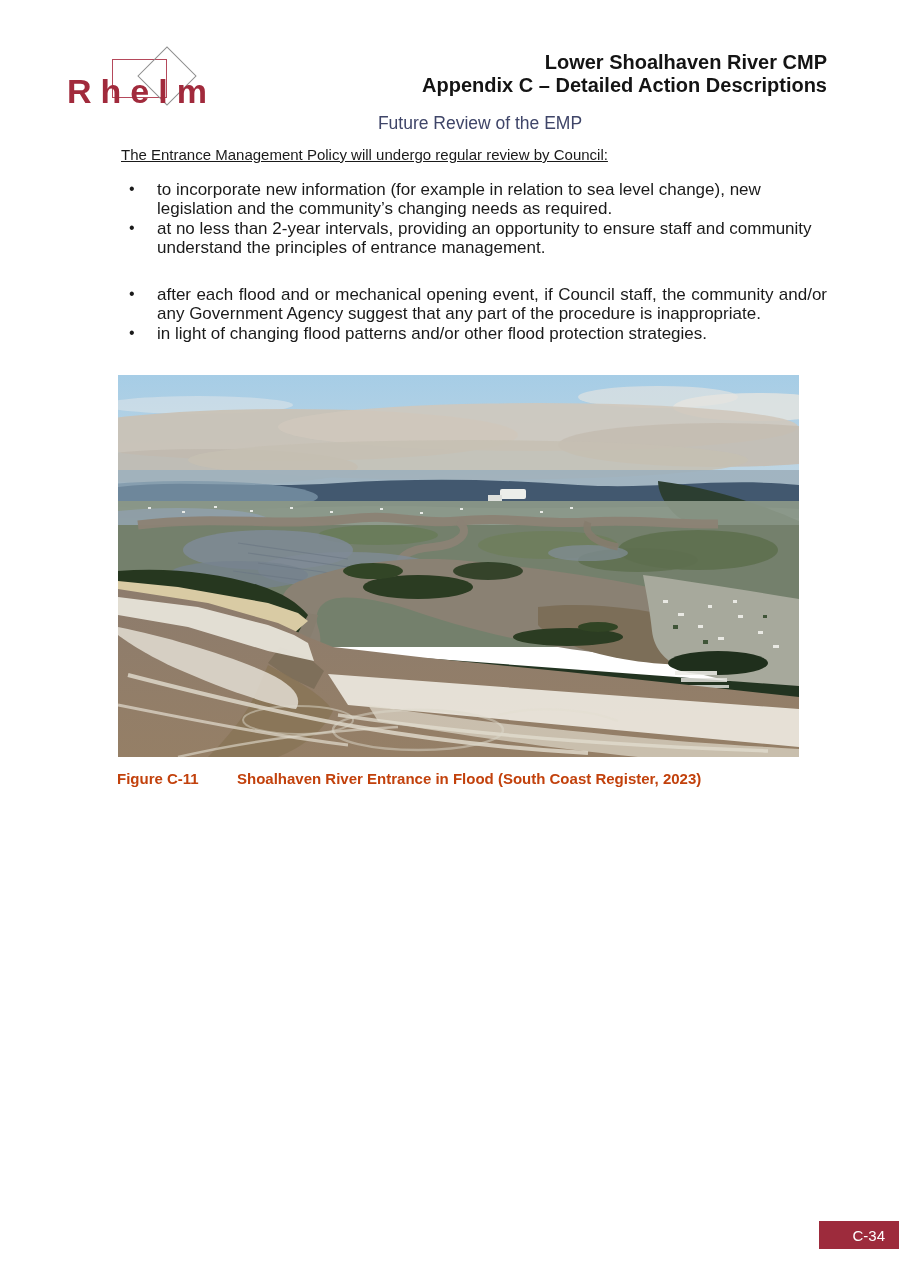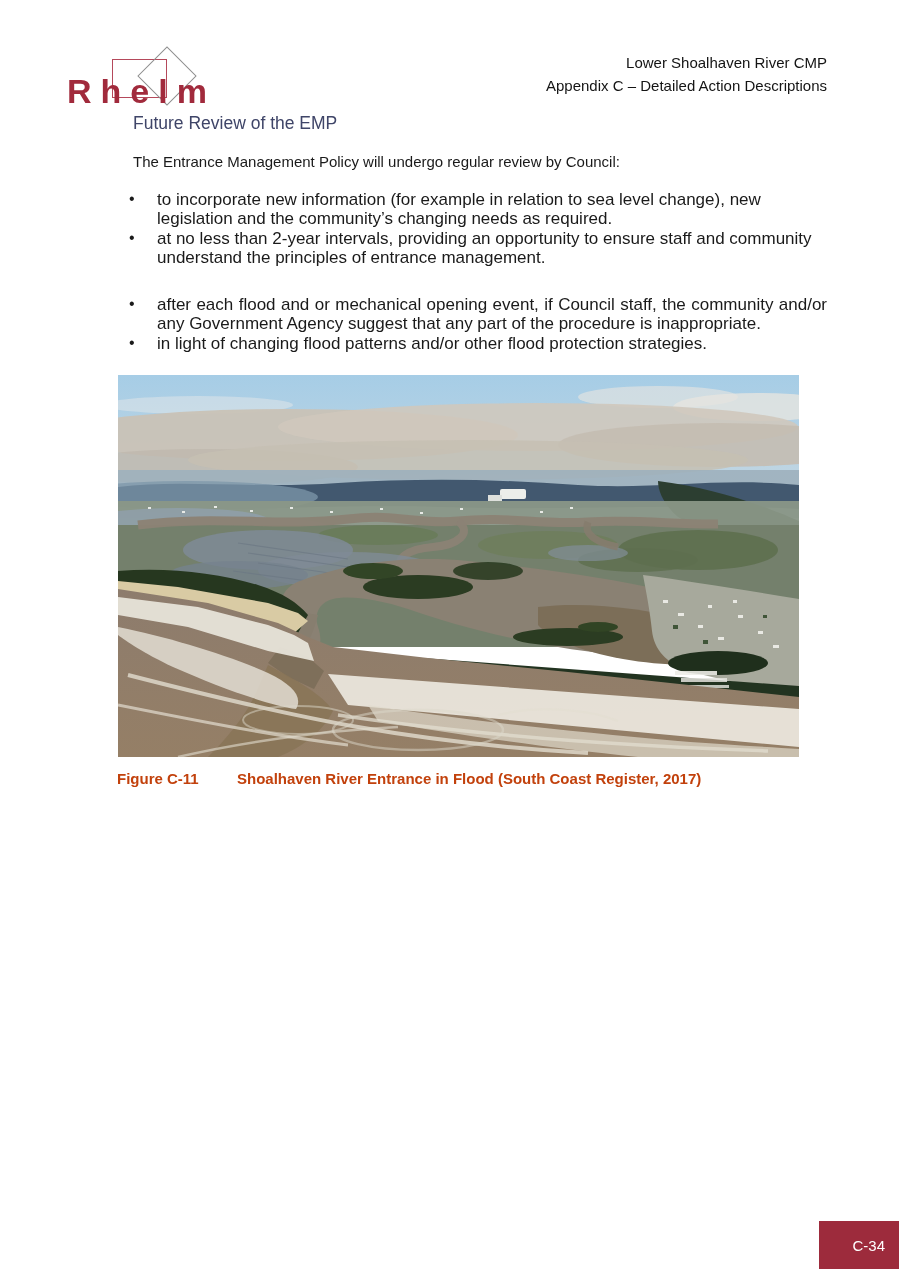--- a/index.html
+++ b/index.html
@@ -10,40 +10,40 @@
   .logo{position:absolute;left:65px;top:38px;width:175px;height:78px;}
   .logo-square{position:absolute;left:47px;top:21px;width:53px;height:37px;
                border:1.5px solid #b5495b;background:transparent;}
   .logo-diamond{position:absolute;left:81px;top:17px;width:40px;height:40px;
                 border:1.5px solid #8f8f8f;transform:rotate(45deg);background:transparent;}
   .logo-text{position:absolute;left:2px;top:36px;font-size:34px;font-weight:700;
              color:#a12a3c;letter-spacing:9px;line-height:1;}
 
   
   .header-right{position:absolute;top:51px;right:72px;text-align:right;
-                font-size:15px;line-height:23px;color:#141414;}
+                font-size:20px;line-height:23px;color:#141414;font-weight:bold;}
 
   
   .content{position:absolute;left:117px;top:112px;width:710px;}
-  .section-title{font-size:17.5px;font-weight:400;color:#3f4568;margin:0 0 9px 16px;line-height:22px;}
-  .intro{font-size:15px;line-height:23.5px;margin:16px;}
+  .section-title{font-size:17.5px;font-weight:400;color:#3f4568;margin:0 0 9px 16px;line-height:22px;text-align:center;}
+  .intro{font-size:15px;line-height:23.5px;margin:4px;text-decoration:underline;}
   ul.bullets{margin:13px 0 0 0;padding:0;list-style:none;font-size:17px;line-height:19px;}
   ul.bullets li{position:relative;padding-left:40px;margin:0 0 1px 0;}
   ul.bullets li::before{content:"\2022";position:absolute;left:12px;top:-1px;font-size:16px;}
   ul.bullets li.justify{text-align:justify;margin-top:28px;}
 
   
   .figure{position:absolute;left:118px;top:375px;width:681px;height:382px;overflow:hidden;}
   .figure svg{display:block;width:681px;height:382px;}
   .figure-caption-row{position:absolute;left:117px;top:769px;width:710px;display:flex;
                       font-size:15px;font-weight:700;color:#c2410c;line-height:20px;}
   .figure-label{width:120px;flex:0 0 120px;}
 
   
-  .page-badge{position:absolute;top:1221px;right:0;width:80px;height:48px;
+  .page-badge{position:absolute;top:1221px;right:0;width:80px;height:28px;
               background:#9d2b3c;color:#ffffff;font-size:15px;
               display:flex;align-items:center;justify-content:flex-end;
               padding-right:14px;box-sizing:border-box;}
 </style>
 </head>
 <body>
 
 <div class="page">
 
   <div class="logo">
@@ -193,18 +193,18 @@
         <path d="M220,340 C300,352 380,360 460,366 C540,372 600,374 650,376" stroke-width="3.5" opacity="0.75"></path>
         <path d="M380,340 C420,330 470,334 500,346" stroke-width="2" opacity="0.6"></path>
       </g>
       <ellipse cx="300" cy="355" rx="85" ry="20" stroke="#dcd7ca" stroke-width="2.5" fill="none" opacity="0.5"></ellipse>
       <ellipse cx="180" cy="345" rx="55" ry="14" stroke="#dcd7ca" stroke-width="2" fill="none" opacity="0.5"></ellipse>
     </svg>
   </div>
 
   <div class="figure-caption-row">
     <div class="figure-label">Figure C-11</div>
-    <div class="figure-caption">Shoalhaven River Entrance in Flood (South Coast Register, 2017)</div>
+    <div class="figure-caption">Shoalhaven River Entrance in Flood (South Coast Register, 2023)</div>
   </div>
 
   <div class="page-badge">C-34</div>
 
 </div>
 
 </body></html>

